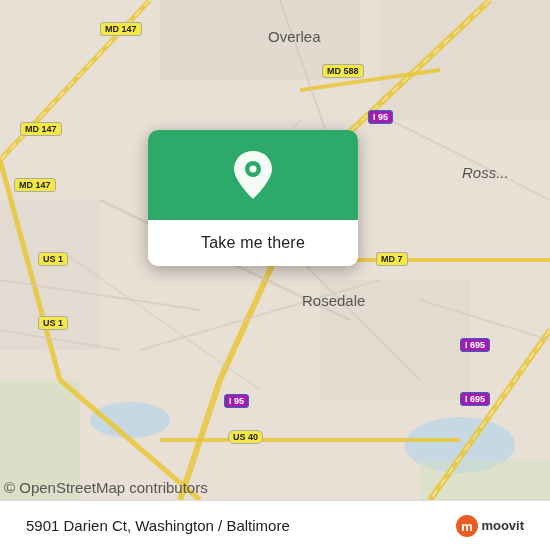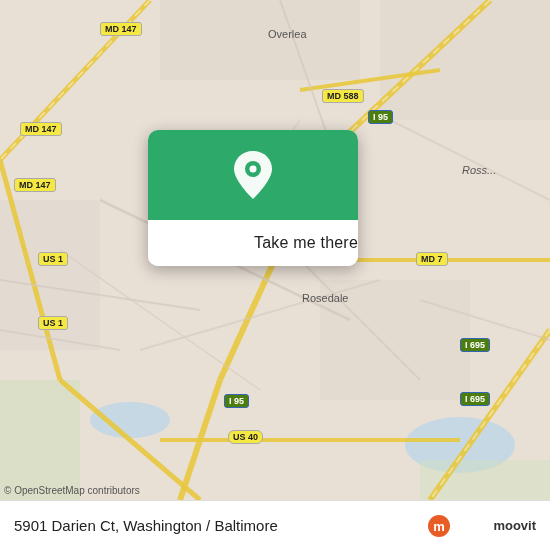--- a/index.html
+++ b/index.html
@@ -53,88 +53,87 @@
     #popup-button {
       display: block;
       width: 100%;
       padding: 14px 0;
       background: white;
       border: none;
       font-size: 16px;
       font-weight: 500;
       color: #222;
       cursor: pointer;
-      text-align: right;
+      text-align: center;
       letter-spacing: 0.2px;
     }
 
     
     #bottom-bar {
       width: 550px;
       height: 50px;
       background: white;
       border-top: 1px solid #ddd;
       display: flex;
       align-items: center;
-      padding: 0 14px;
+      padding: 0 26px;
       gap: 10px;
     }
 
     #address-text {
       font-size: 15px;
       color: #222;
       flex: 1;
     }
 
     #moovit-logo {
       display: flex;
       align-items: center;
       gap: 3px;
     }
 
     .moovit-text {
       font-size: 13px;
       font-weight: bold;
       color: #333;
-      margin-left: 40px;
     }
 
     
     .road-label {
       position: absolute;
       background: #f5e842;
       border: 1.5px solid #aaa;
       border-radius: 3px;
       font-size: 9px;
       font-weight: bold;
       color: #222;
       padding: 1px 4px;
       z-index: 5;
       white-space: nowrap;
     }
 
     .road-label-blue {
-      background: #4d7c0f;
+      background: #a21caf;
       color: white;
       border-color: #3366bb;
     }
 
     .map-text {
       position: absolute;
-      font-size: 11px;
+      font-size: 15px;
       color: #555;
       z-index: 4;
       font-weight: 400;
     }
 
     .openstreetmap-credit {
       position: absolute;
       bottom: 4px;
       left: 4px;
-      font-size: 10px;
+      font-size: 15px;
       color: #555;
       z-index: 6;
     }
   </style>
 </head>
 <body>
 
 <div id="map-container">
 
   <svg id="map-svg" viewBox="0 0 550 500" xmlns="http://www.w3.org/2000/svg">
@@ -184,26 +183,26 @@
 
     <line x1="60" y1="250" x2="260" y2="390" stroke="#d4c9be" stroke-width="1.5" opacity="0.6"></line>
     <line x1="300" y1="120" x2="200" y2="260" stroke="#d4c9be" stroke-width="1.5" opacity="0.5"></line>
   </svg>
 
   <div class="road-label" style="left:100px; top:22px;">MD 147</div>
   <div class="road-label" style="left:20px; top:122px;">MD 147</div>
   <div class="road-label" style="left:14px; top:178px;">MD 147</div>
   <div class="road-label" style="left:38px; top:252px;">US 1</div>
   <div class="road-label" style="left:38px; top:316px;">US 1</div>
-  <div class="road-label" style="left:322px; top:89px;">MD 588</div>
+  <div class="road-label" style="left:322px; top:64px;">MD 588</div>
   <div class="road-label road-label-blue" style="left:368px; top:110px;">I 95</div>
   <div class="road-label road-label-blue" style="left:292px; top:248px;">I 95</div>
   <div class="road-label road-label-blue" style="left:224px; top:394px;">I 95</div>
   <div class="road-label" style="left:228px; top:430px;border-radius:6px;">US 40</div>
-  <div class="road-label" style="left:416px; top:252px;">MD 7</div>
+  <div class="road-label" style="left:376px; top:252px;">MD 7</div>
   <div class="road-label road-label-blue" style="left:460px; top:338px;">I 695</div>
   <div class="road-label road-label-blue" style="left:460px; top:392px;">I 695</div>
 
   <div class="map-text" style="left:268px; top:28px;">Overlea</div>
   <div class="map-text" style="left:302px; top:292px;">Rosedale</div>
   <div class="map-text" style="left:462px; top:164px;font-style:italic;">Ross...</div>
 
   <div class="openstreetmap-credit">© OpenStreetMap contributors</div>
 
   <div id="popup-card">

